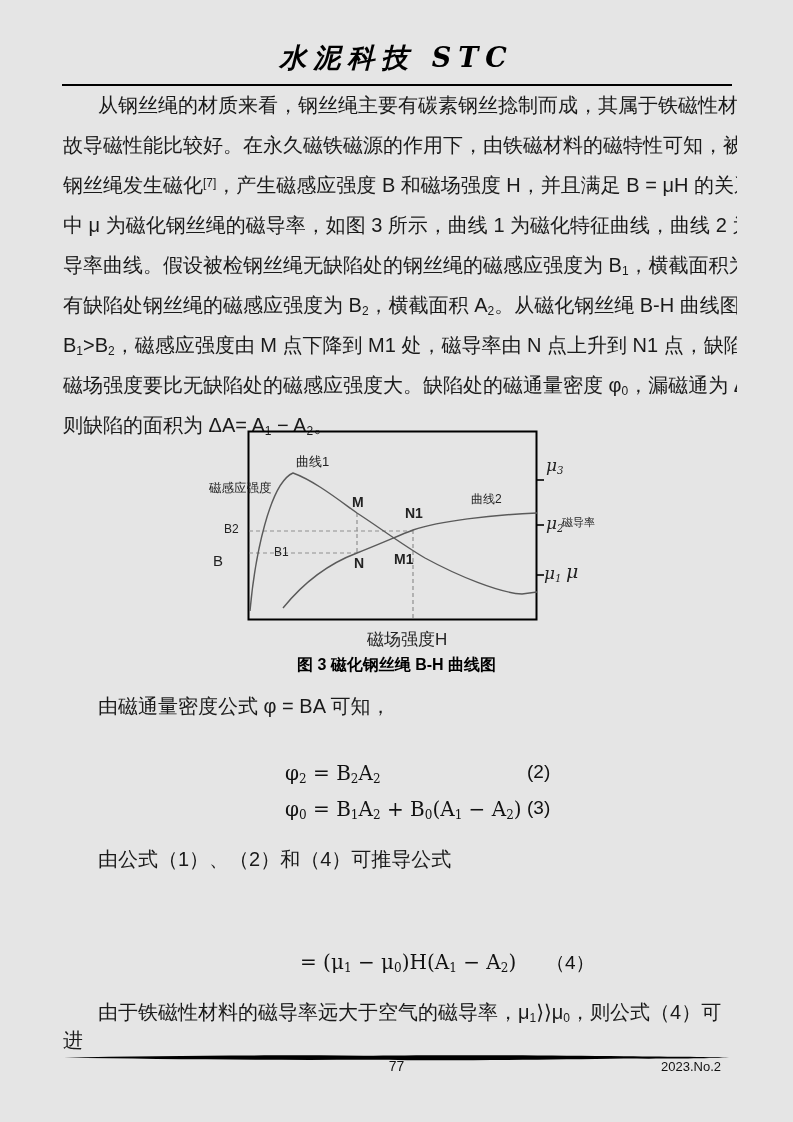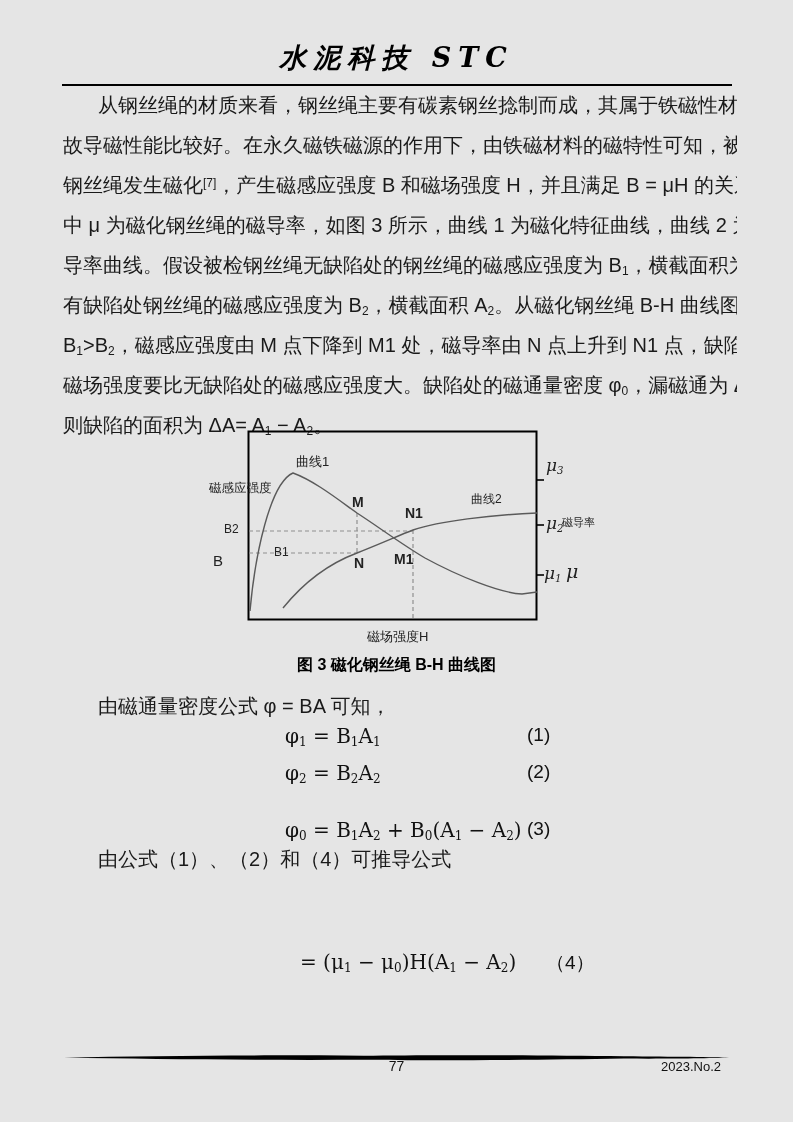--- a/index.html
+++ b/index.html
@@ -103,47 +103,44 @@
     <div class="fig-label pt" style="left:205px; top:80px;">N1</div>
     <div class="fig-label pt" style="left:154px; top:130px;">N</div>
     <div class="fig-label pt" style="left:194px; top:126px;">M1</div>
 
     <div class="fig-label mu" style="left:346px; top:30px;">μ<sub>3</sub></div>
     <div class="fig-label mu" style="left:346px; top:88px;">μ<sub>2</sub></div>
     <div class="fig-label mu" style="left:344px; top:138px;">μ<sub>1</sub></div>
     <div class="fig-label v-text3" style="left:362px; top:91px;">磁导率</div>
     <div class="fig-label mu" style="left:366px; top:135px; font-size:19px;">μ</div>
 
-    <div class="fig-label" style="left:167px; top:203px; font-size:13px;">磁场强度H</div>
+    <div class="fig-label" style="left:167px; top:203px; font-size:17px;">磁场强度H</div>
   </div>
 
   <div class="fig-caption">图 3 磁化钢丝绳 B-H 曲线图</div>
 
   <div class="bodyline indent" style="top:692px;">由磁通量密度公式 φ = BA 可知，</div>
 
-  <div class="eq-row" style="top:724px;">
-    <span class="eq-f" style="left:285px;">φ<sub>1</sub> = B<sub>1</sub>A<sub>1</sub></span>
-    <span class="eq-n" style="left:527px;">(1)</span>
-  </div>
   <div class="eq-row" style="top:761px;">
     <span class="eq-f" style="left:285px;">φ<sub>2</sub> = B<sub>2</sub>A<sub>2</sub></span>
     <span class="eq-n" style="left:527px;">(2)</span>
   </div>
-  <div class="eq-row" style="top:818px;">
+  <div class="eq-row" style="top:797px;">
     <span class="eq-f" style="left:285px;">φ<sub>0</sub> = B<sub>1</sub>A<sub>2</sub> + B<sub>0</sub>(A<sub>1</sub> − A<sub>2</sub>)</span>
     <span class="eq-n" style="left:527px;">(3)</span>
   </div>
 
   <div class="bodyline indent" style="top:845px;">由公式（1）、（2）和（4）可推导公式</div>
 
   <div class="eq-row" style="top:950px;">
     <span class="eq-f" style="left:300px;">= (μ<sub>1</sub> − μ<sub>0</sub>)H(A<sub>1</sub> − A<sub>2</sub>)</span>
     <span class="eq-n" style="left:546px;">（4）</span>
   </div>
 
+  <div class="bodyline indent" style="top:998px;">由于铁磁性材料的磁导率远大于空气的磁导率，μ<sub>1</sub>⟩⟩μ<sub>0</sub>，则公式（4）可进</div>
 
   <div class="footer-rule">
     <svg width="668" height="8" viewBox="0 0 668 8">
       <path d="M0,3.6 C90,1.6 200,0.8 300,1.8 C360,0.6 470,1.2 560,2.2 C610,2.6 650,3 668,3.6
                C650,4.4 610,4.8 560,4.6 C470,6.2 360,6.8 300,5.8 C200,6.4 90,5.2 0,3.6 Z" fill="#000"></path>
     </svg>
   </div>
   <div class="page-num">77</div>
   <div class="issue">2023.No.2</div>
 

